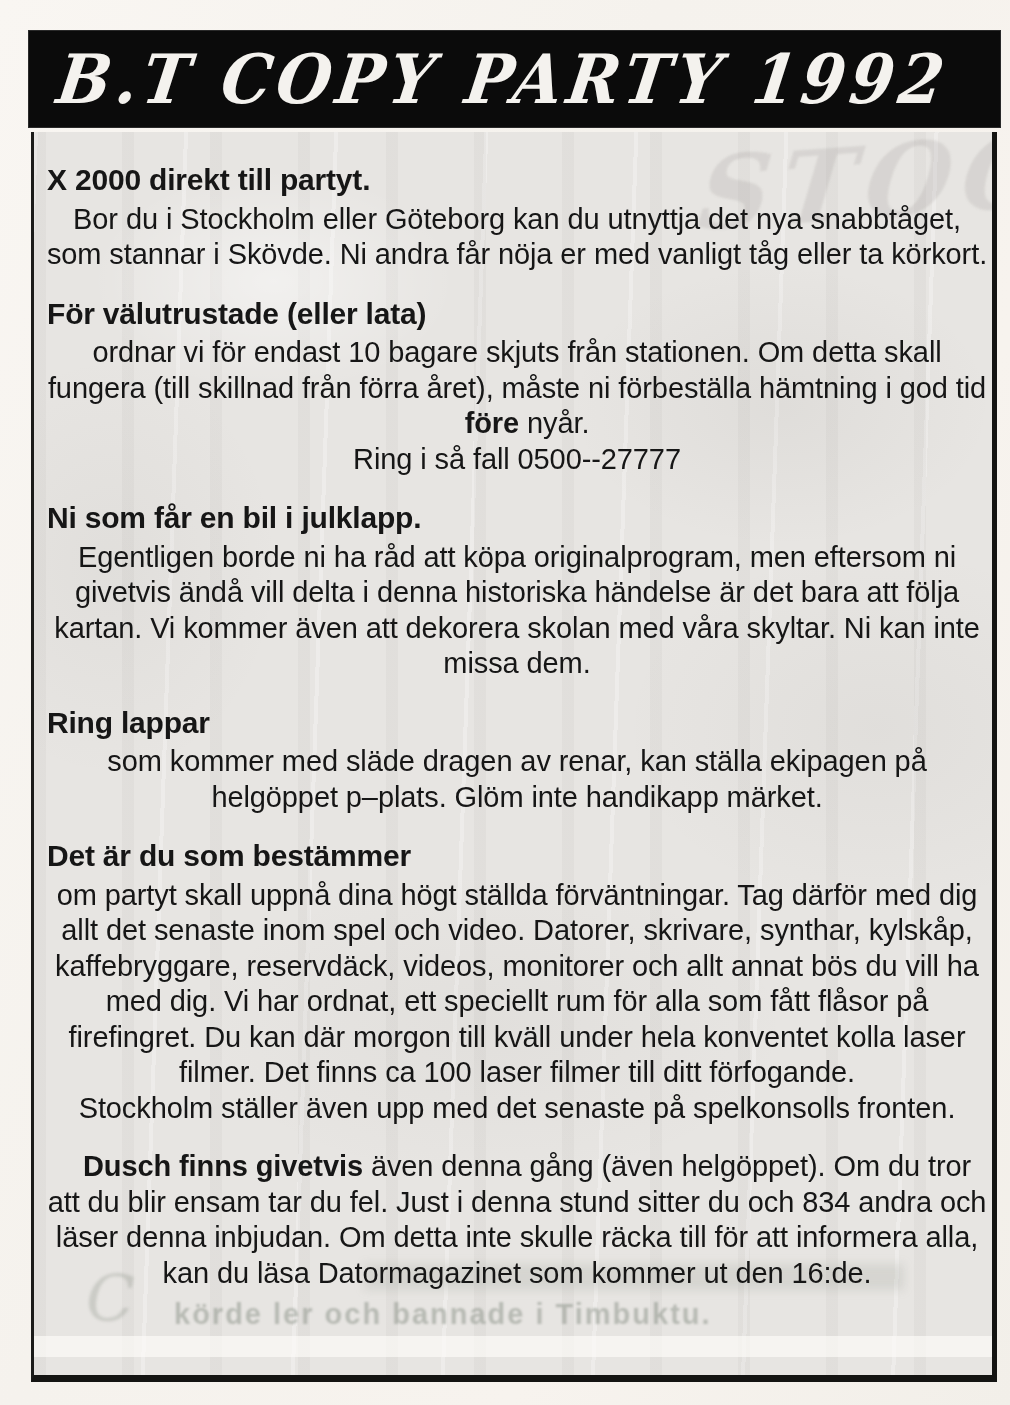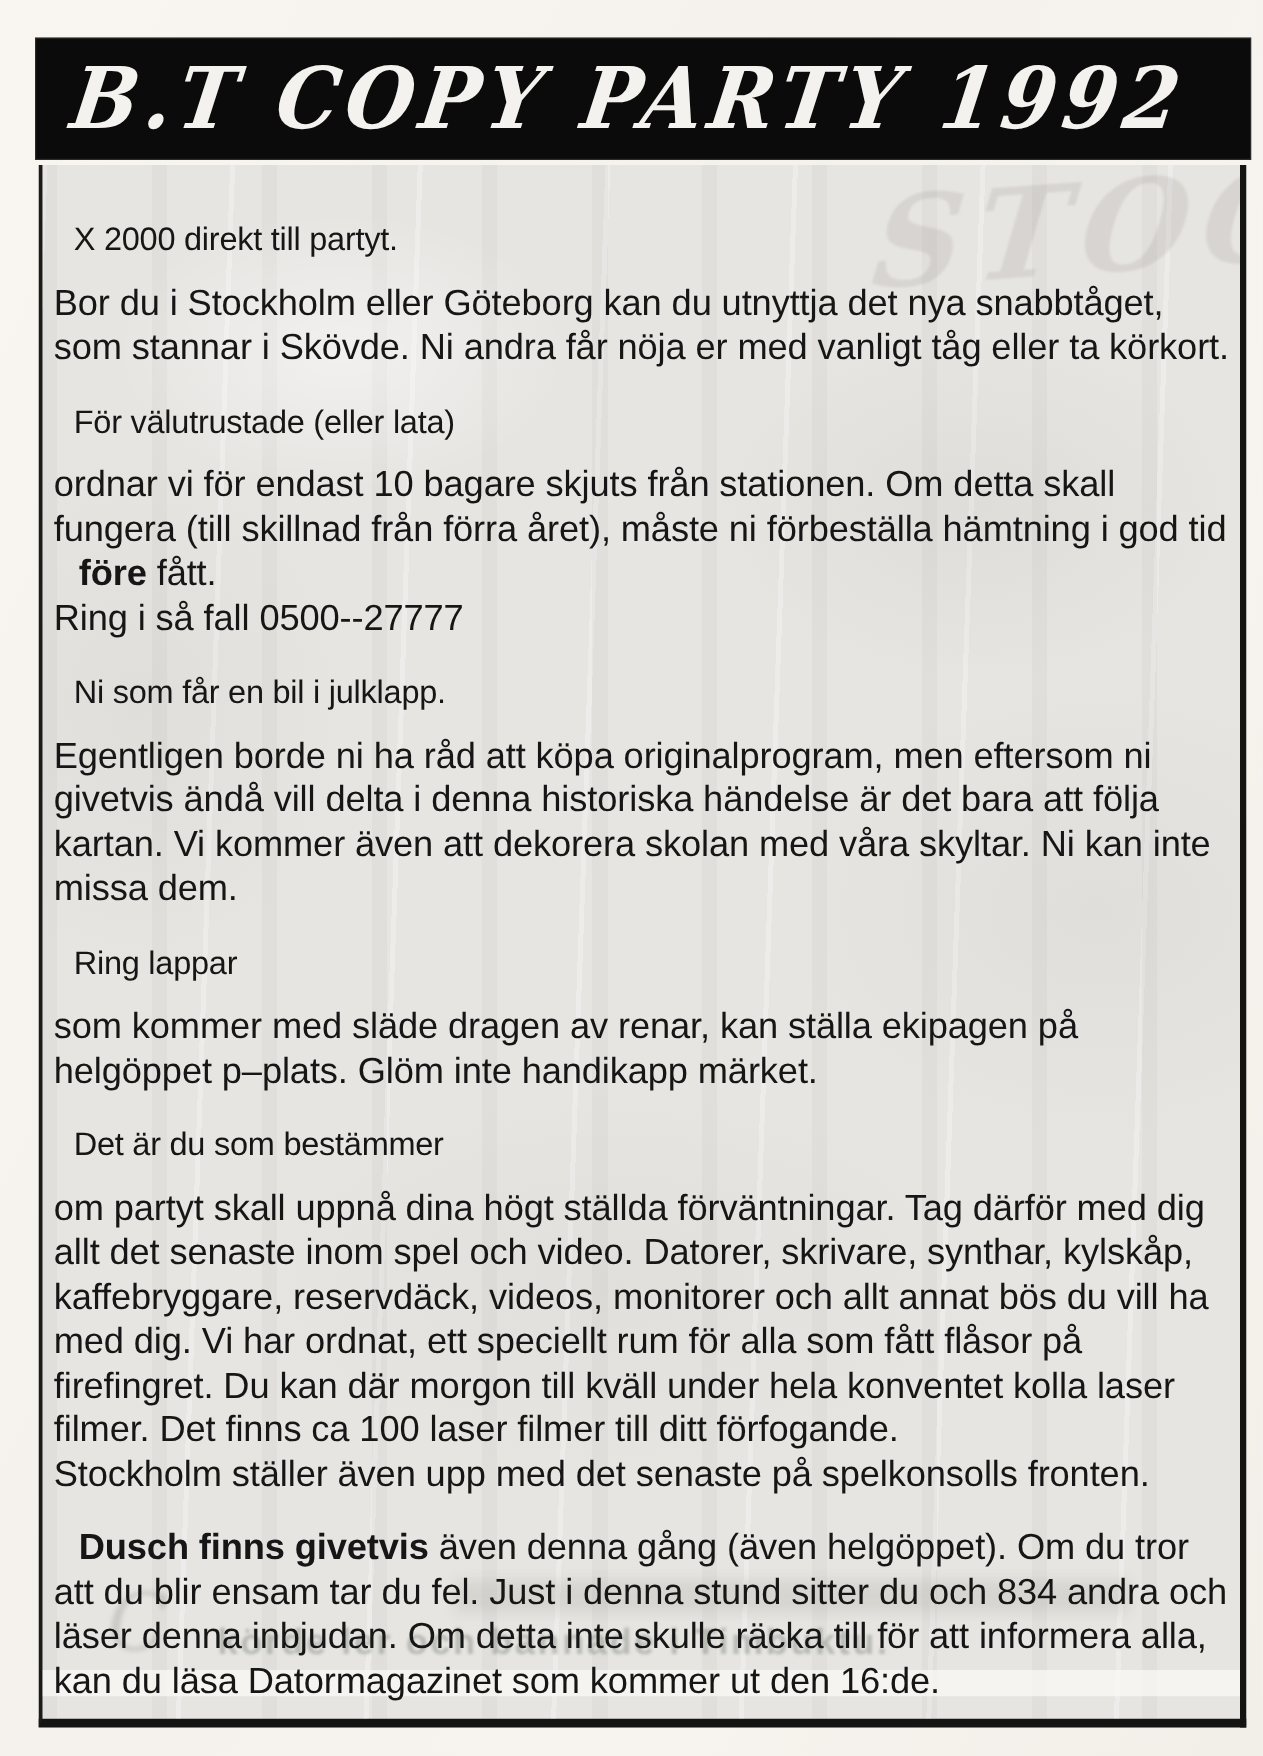--- a/index.html
+++ b/index.html
@@ -108,27 +108,27 @@
     top: 26px;
     width: 948px;
     font-size: 29px;
     line-height: 35.5px;
     color: #161616;
     z-index: 2;
   }
   .text section { margin-top: 23px; }
   .text section:first-child { margin-top: 0; }
   .text h2 {
-    font-size: 26px;
+    font-size: 30px;
     line-height: 35.5px;
-    margin: 16px;
-    font-weight: normal;
+    margin: 4px;
+    font-weight: bold;
     letter-spacing: -0.2px;
   }
-  .text p { margin: 0; letter-spacing: -0.1px; }
+  .text p { margin: 0; letter-spacing: -0.1px; text-align: center; }
   .text b { font-weight: bold; margin-left: 20px; }
 
   
   .bleed-smudge {
     position: absolute;
     left: 330px;
     top: 1132px;
     width: 540px;
     height: 26px;
     background: rgba(128,136,124,0.17);
@@ -183,21 +183,21 @@
 
     <div class="text">
 
       <section>
         <h2>X 2000 direkt till partyt.</h2>
         <p>Bor du i Stockholm eller Göteborg kan du utnyttja det nya snabbtåget, som stannar i Skövde. Ni andra får nöja er med vanligt tåg eller ta körkort.</p>
       </section>
 
       <section>
         <h2>För välutrustade (eller lata)</h2>
-        <p><span>ordnar vi för endast 10 bagare skjuts från stationen. Om detta skall fungera (till skillnad från förra året), måste ni förbeställa hämtning i god tid </span><b>före</b><span> fått.</span></p>
+        <p><span>ordnar vi för endast 10 bagare skjuts från stationen. Om detta skall fungera (till skillnad från förra året), måste ni förbeställa hämtning i god tid </span><b>före</b><span> nyår.</span></p>
         <p class="phone">Ring i så fall 0500--27777</p>
       </section>
 
       <section>
         <h2>Ni som får en bil i julklapp.</h2>
         <p>Egentligen borde ni ha råd att köpa originalprogram, men eftersom ni givetvis ändå vill delta i denna historiska händelse är det bara att följa kartan. Vi kommer även att dekorera skolan med våra skyltar. Ni kan inte missa dem.</p>
       </section>
 
       <section>
         <h2>Ring lappar</h2>

